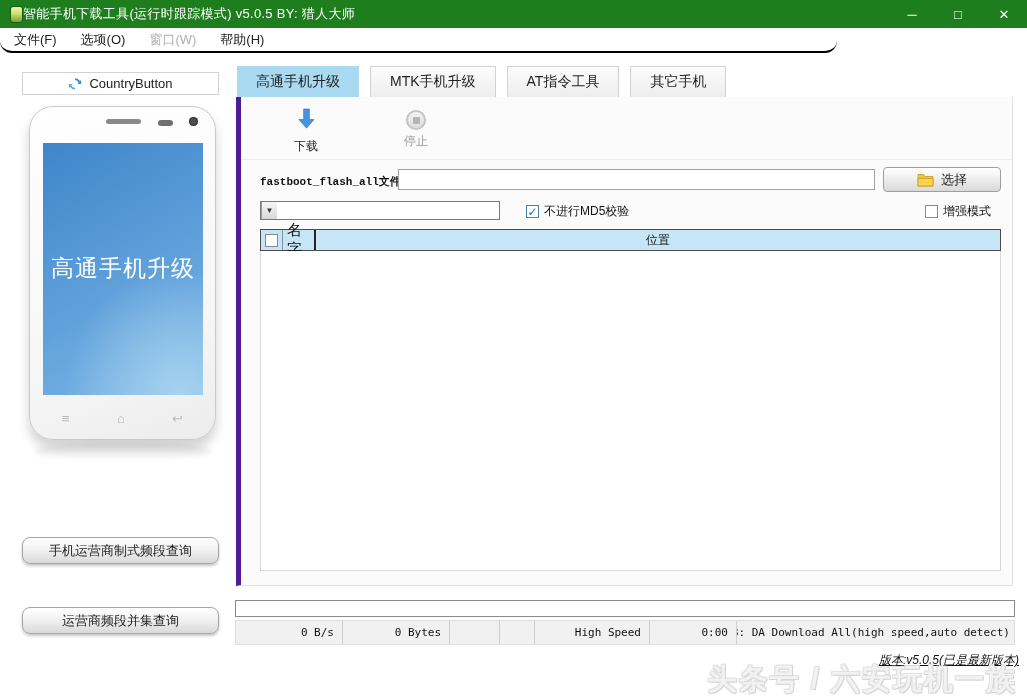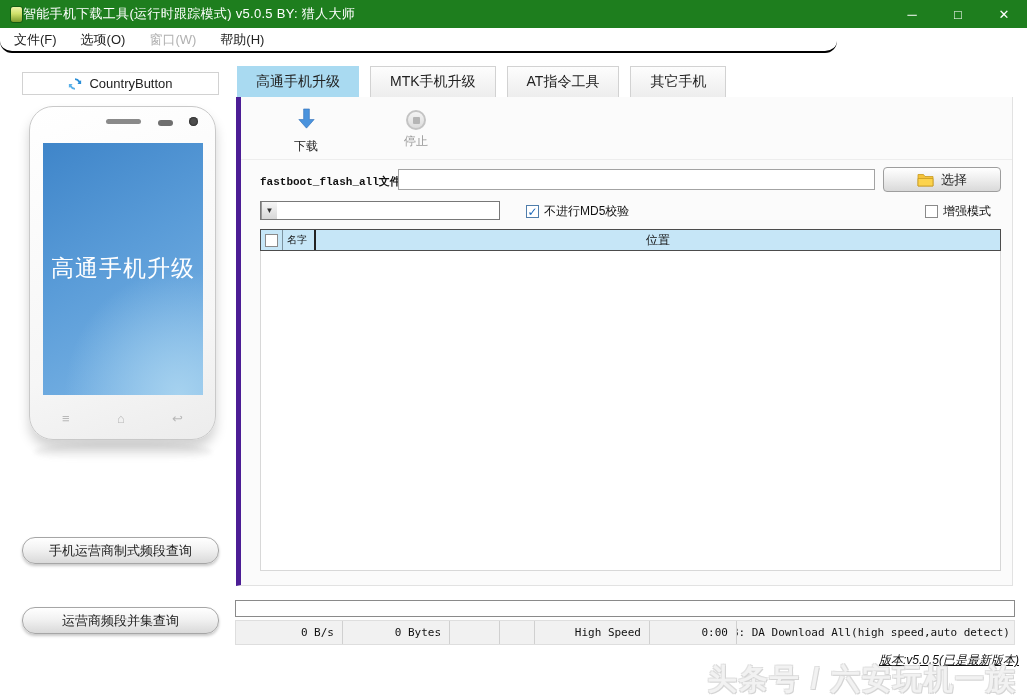--- a/index.html
+++ b/index.html
@@ -46,21 +46,21 @@
   .phone-screen-text { position:absolute; left:0; top:110px; width:100%;
     text-align:center; color:#fff; font-size:23px; letter-spacing:1px; }
   .phone-nav { position:absolute; left:0; bottom:10px; width:100%; height:22px;
     display:flex; justify-content:space-between; padding:0 32px; align-items:center;
     color:#b8b8b8; font-size:13px; }
   .phone-reflection { position:absolute; left:34px; top:443px; width:178px; height:18px;
     background:linear-gradient(rgba(120,120,120,0.18), rgba(255,255,255,0));
     border-radius:50%/70%; filter:blur(2px); }
 
   .query-btn { position:absolute; left:22px; width:197px; height:27px;
-    border:1px solid #a6a6a6; border-radius:13px;
+    border:1px solid #a6a6a6; border-radius:8px;
     background:linear-gradient(#ffffff 0%,#f2f2f2 45%,#d9d9d9 100%);
     box-shadow:0 2px 3px rgba(0,0,0,0.22); font-size:13px; color:#222;
     display:flex; align-items:center; justify-content:center; }
 
   
   .tabbar { position:absolute; left:237px; top:66px; height:31px; display:flex; gap:11px; }
   .tab { height:31px; padding:0 19px; display:flex; align-items:center;
     font-size:14px; color:#222; background:linear-gradient(#fdfdfd,#ededed);
     border:1px solid #d2d2d2; border-bottom:none; }
   .tab.active { background:#a9daf1; border:none; }
@@ -111,21 +111,21 @@
     font-size:12px; color:#111; }
   .md5-row { left:285px; top:106px; }
   .enh-row { left:672px; top:106px;padding-left:12px; }
 
   
   .grid-header { position:absolute; left:19px; top:132px; width:741px; height:22px;
     background:#c6e6f7; border:1px solid #4c4c4c; display:flex; align-items:center; }
   .grid-col-check { width:22px; height:100%; display:flex; align-items:center;
     justify-content:center; border-right:1px solid #7d93a0; }
   .grid-col-name { width:33px; height:100%; display:flex; align-items:center;
-    padding-left:4px; font-size:10px; color:#111; border-right:2px solid #222; }
+    padding-left:4px; font-size:15px; color:#111; border-right:2px solid #222; }
   .grid-col-loc { flex:1; text-align:center; font-size:12px; color:#111; }
   .grid-body { position:absolute; left:19px; top:154px; width:741px; height:320px;
     background:#fff; border:1px solid #d8d8d8; border-top:none; }
 
   
   .progressbar { position:absolute; left:235px; top:600px; width:780px; height:17px;
     border:1px solid #8a8a8a; background:#fff; }
   .statusbar { position:absolute; left:235px; top:620px; width:780px; height:25px;
     background:#f1f1f1; border:1px solid #dedede; display:flex;
     font-family:"DejaVu Sans Mono","Liberation Mono",monospace; font-size:11px; color:#111; }

